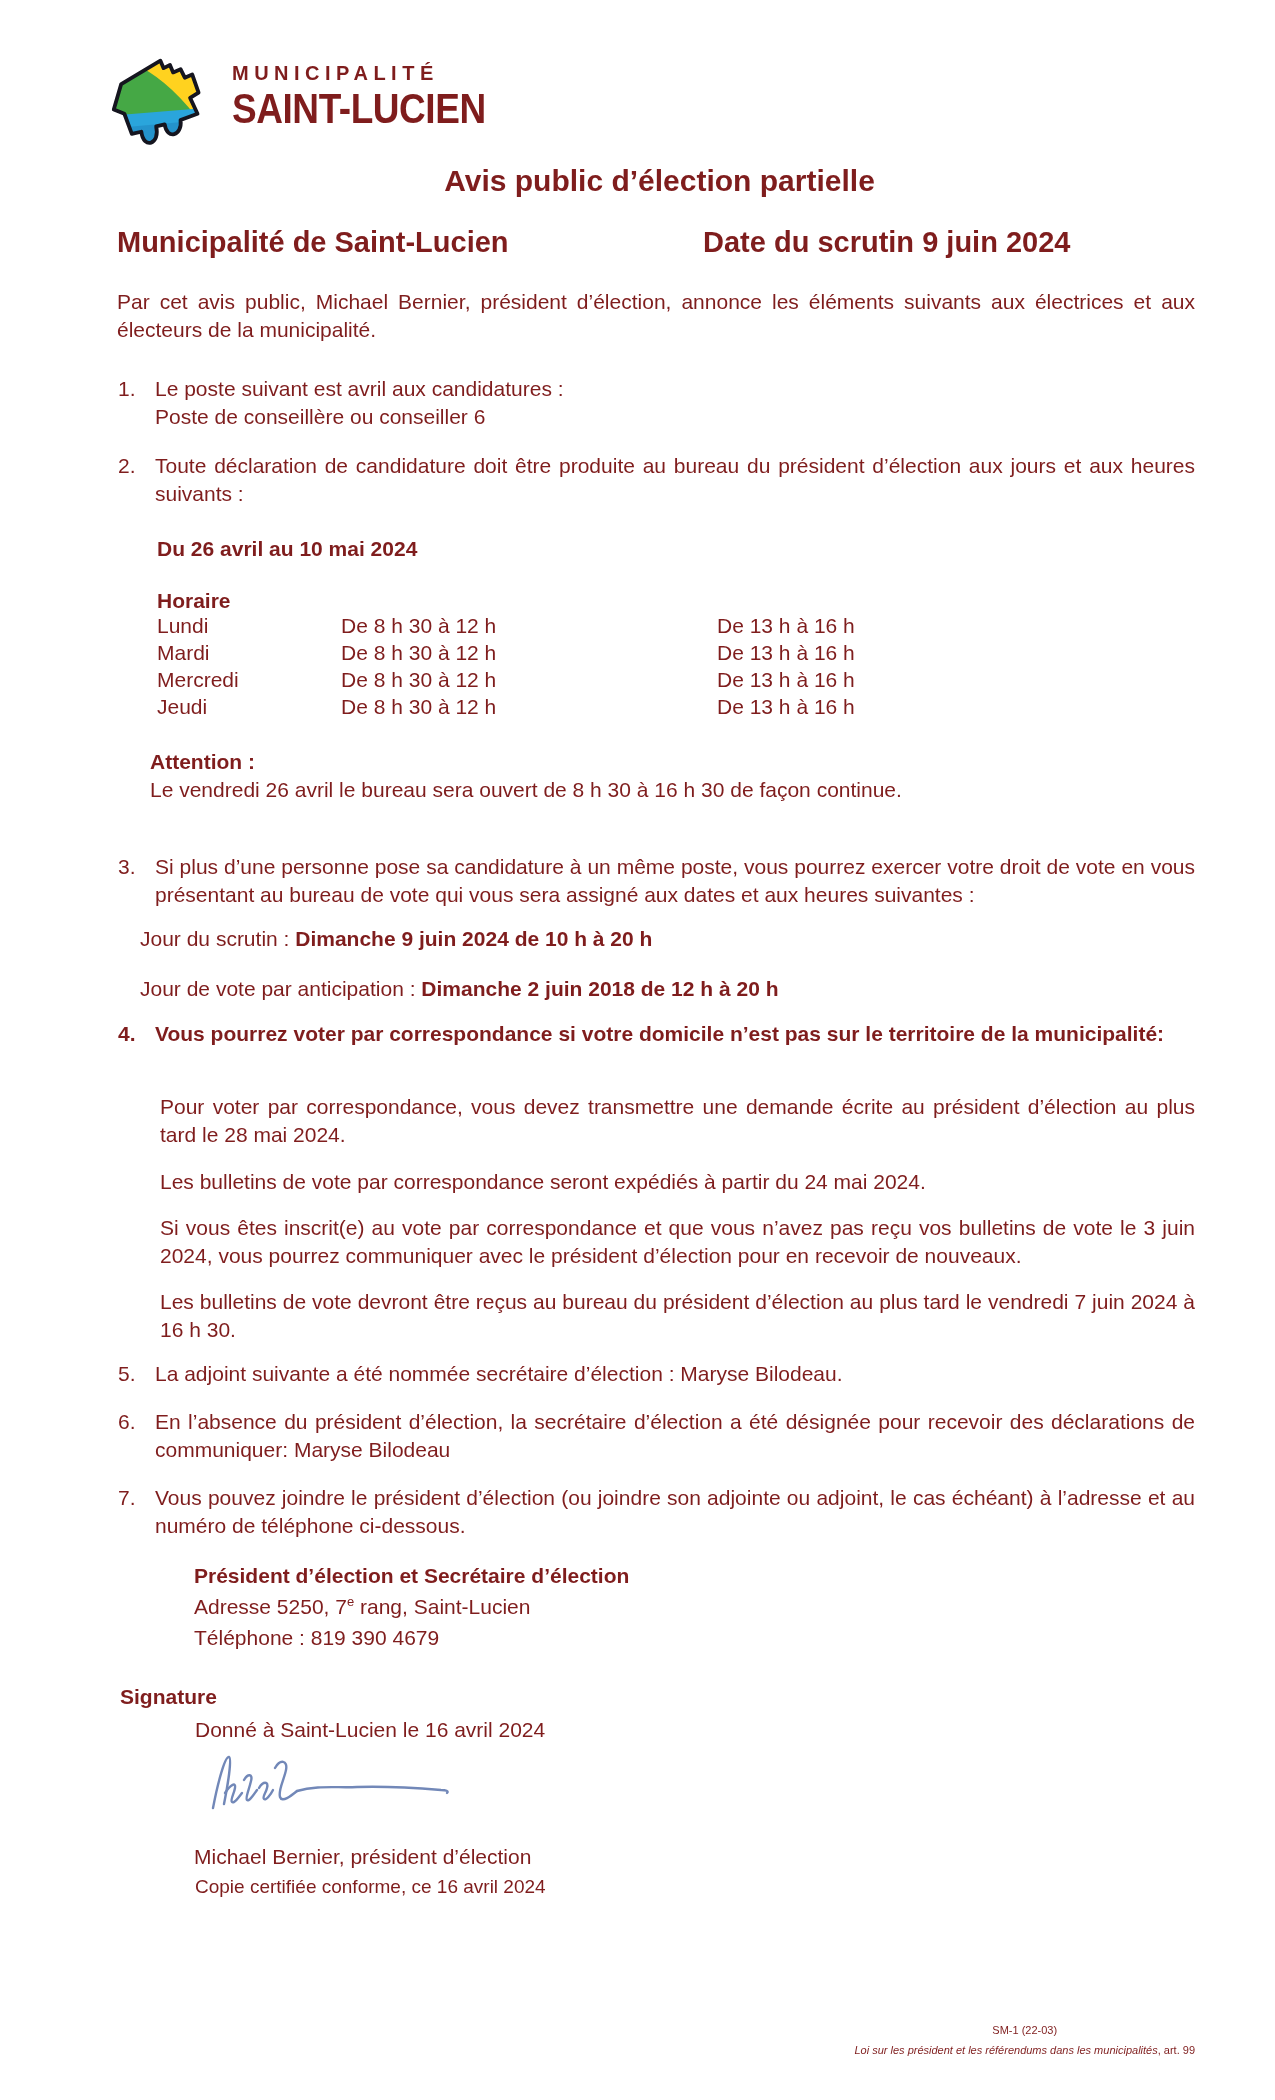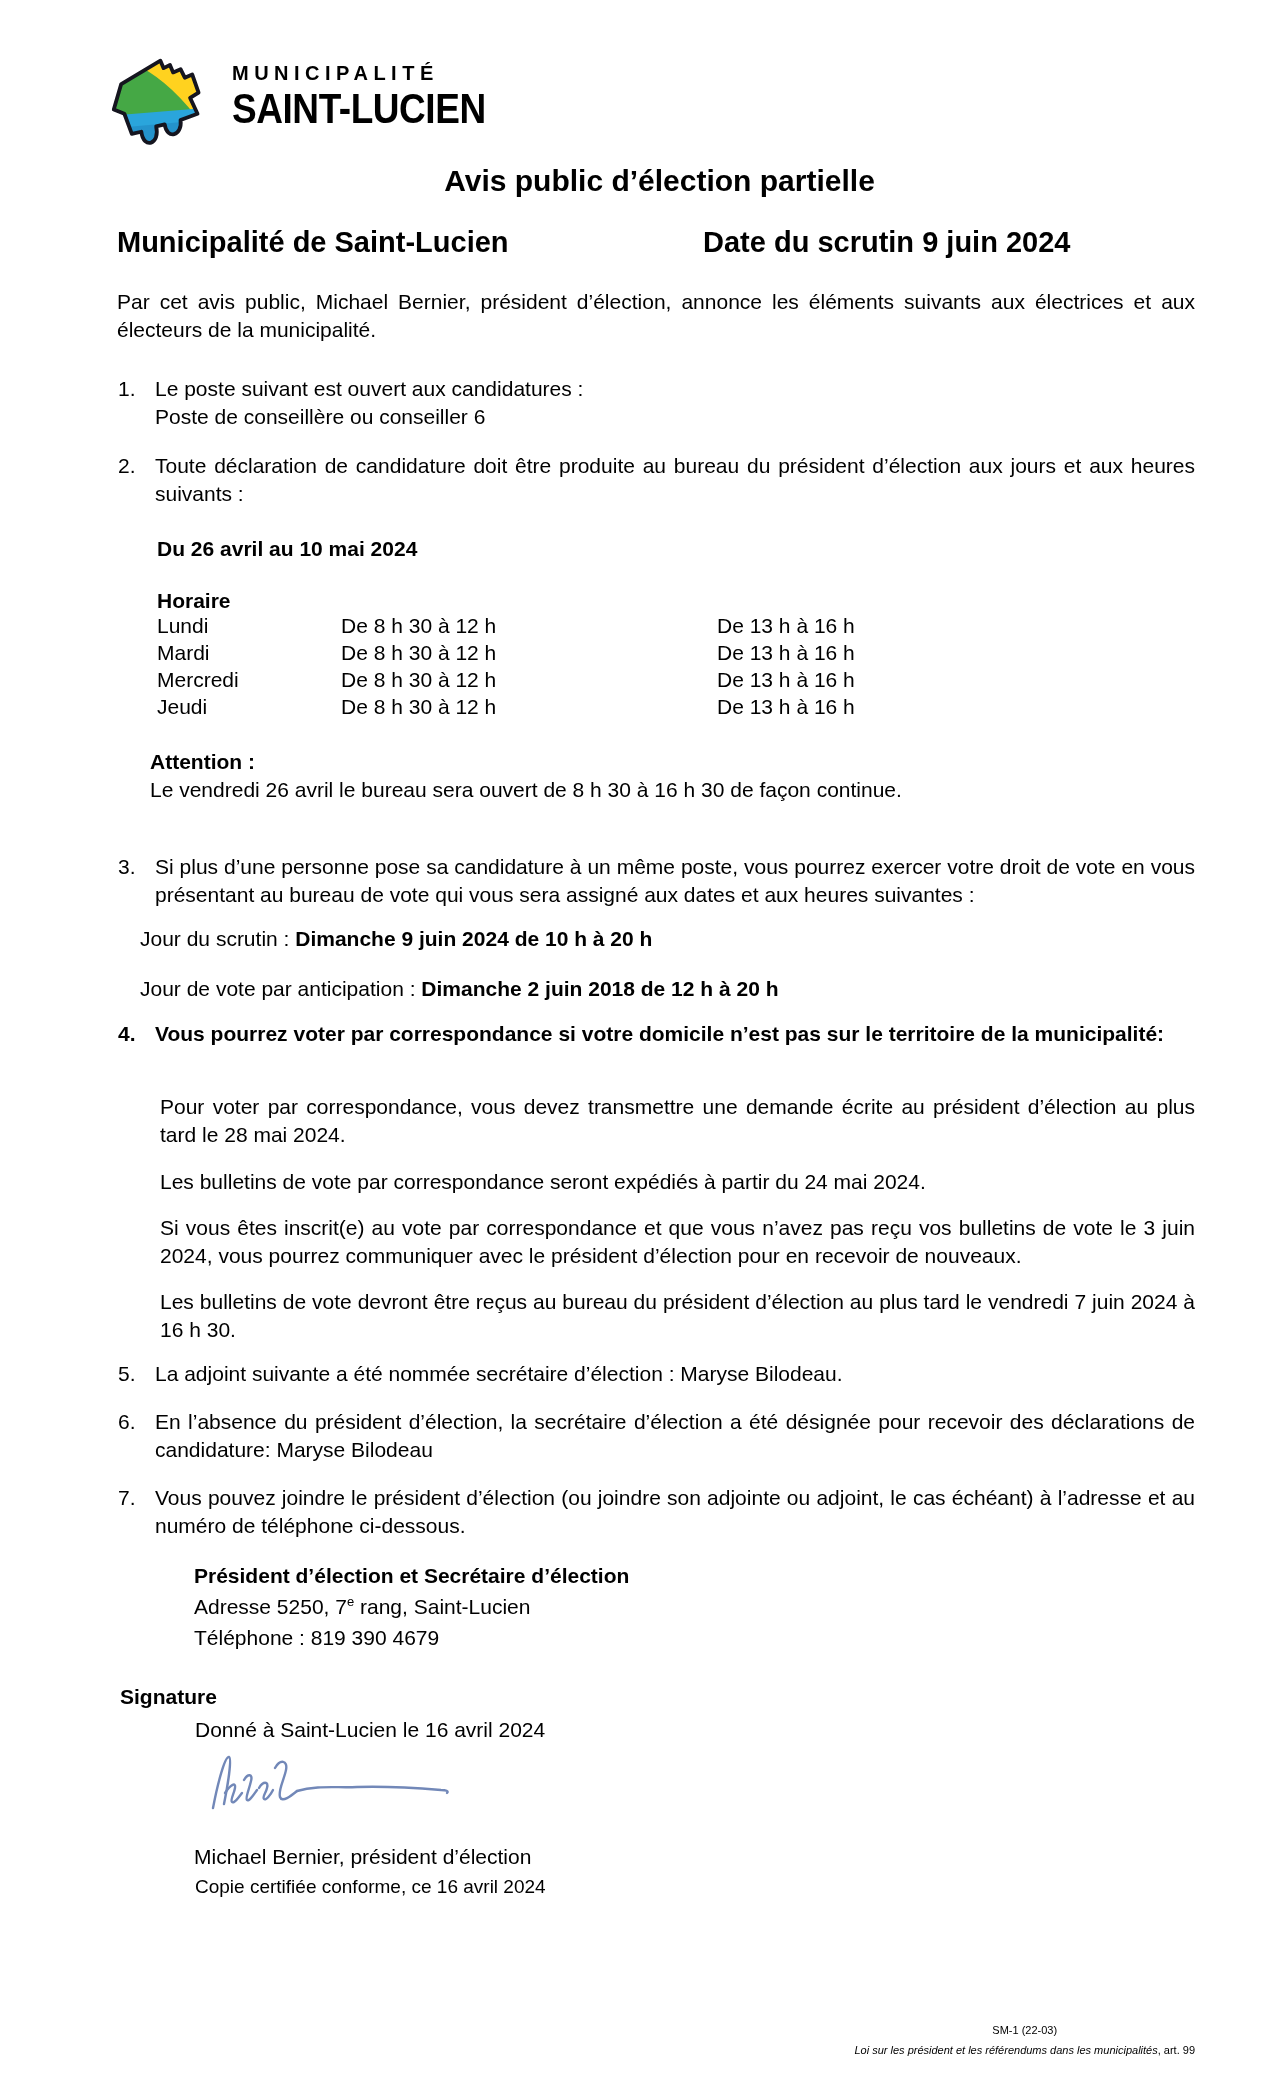--- a/index.html
+++ b/index.html
@@ -1,18 +1,18 @@
 <!DOCTYPE html>
 <html><head>
 <meta charset="utf-8">
 <style>
   html,body { margin:0; padding:0; background:#e8e8e8; }
   .page {
     position:relative; width:1275px; height:2100px; margin:0 auto;
-    background:#ffffff; color:#000000;
+    background:#ffffff; color:#7f1d1d;
     font-family:"Liberation Sans", sans-serif;
     overflow:hidden;
   }
   .abs { position:absolute; }
   .t   { font-size:21px; line-height:28px; }
   .just{ text-align:justify; text-align-last:left; }
   .b   { font-weight:700; }
   .title {
     left:0; top:164px; width:1275px; text-align:center;
     padding-left:44px; box-sizing:border-box;
@@ -67,21 +67,21 @@
   <div class="abs hmuni">Municipalité de Saint-Lucien</div>
 
   <div class="abs title">Avis public d’élection partielle</div>
   <div class="abs hdate">Date du scrutin 9 juin 2024</div>
 
   <div class="abs t just" style="left:117px; top:288px; width:1078px;">Par cet avis public, Michael Bernier, président d’élection, annonce les éléments suivants aux électrices et aux électeurs de la municipalité.</div>
 
   <div class="abs li t" style="top:375px;">
     <span class="num">1.</span>
     <div class="li-text">
-      <div>Le poste suivant est ouvert aux candidatures :</div>
+      <div>Le poste suivant est avril aux candidatures :</div>
       <div>Poste de conseillère ou conseiller 6</div>
     </div>
   </div>
 
   <div class="abs li t" style="top:452px;">
     <span class="num">2.</span>
     <div class="li-text just">Toute déclaration de candidature doit être produite au bureau du président d’élection aux jours et aux heures suivants :</div>
   </div>
 
   <div class="abs t b" style="left:157px; top:535px;">Du 26 avril au 10 mai 2024</div>
@@ -130,21 +130,21 @@
   <div class="abs t just" style="left:160px; top:1214px; width:1035px;">Si vous êtes inscrit(e) au vote par correspondance et que vous n’avez pas reçu vos bulletins de vote le 3 juin 2024, vous pourrez communiquer avec le président d’élection pour en recevoir de nouveaux.</div>
   <div class="abs t just" style="left:160px; top:1288px; width:1035px;">Les bulletins de vote devront être reçus au bureau du président d’élection au plus tard le vendredi 7 juin 2024 à 16 h 30.</div>
 
   <div class="abs li t" style="top:1360px;">
     <span class="num">5.</span>
     <div class="li-text">La adjoint suivante a été nommée secrétaire d’élection : Maryse Bilodeau.</div>
   </div>
 
   <div class="abs li t" style="top:1408px;">
     <span class="num">6.</span>
-    <div class="li-text just">En l’absence du président d’élection, la secrétaire d’élection a été désignée pour recevoir des déclarations de candidature: Maryse Bilodeau</div>
+    <div class="li-text just">En l’absence du président d’élection, la secrétaire d’élection a été désignée pour recevoir des déclarations de communiquer: Maryse Bilodeau</div>
   </div>
 
   <div class="abs li t" style="top:1484px;">
     <span class="num">7.</span>
     <div class="li-text just">Vous pouvez joindre le président d’élection (ou joindre son adjointe ou adjoint, le cas échéant) à l’adresse et au numéro de téléphone ci-dessous.</div>
   </div>
 
   <div class="abs t b" style="left:194px; top:1562px;">Président d’élection et Secrétaire d’élection</div>
   <div class="abs t" style="left:194px; top:1593px;">
     <span>Adresse 5250, 7</span><sup>e</sup><span> rang, Saint-Lucien</span>

